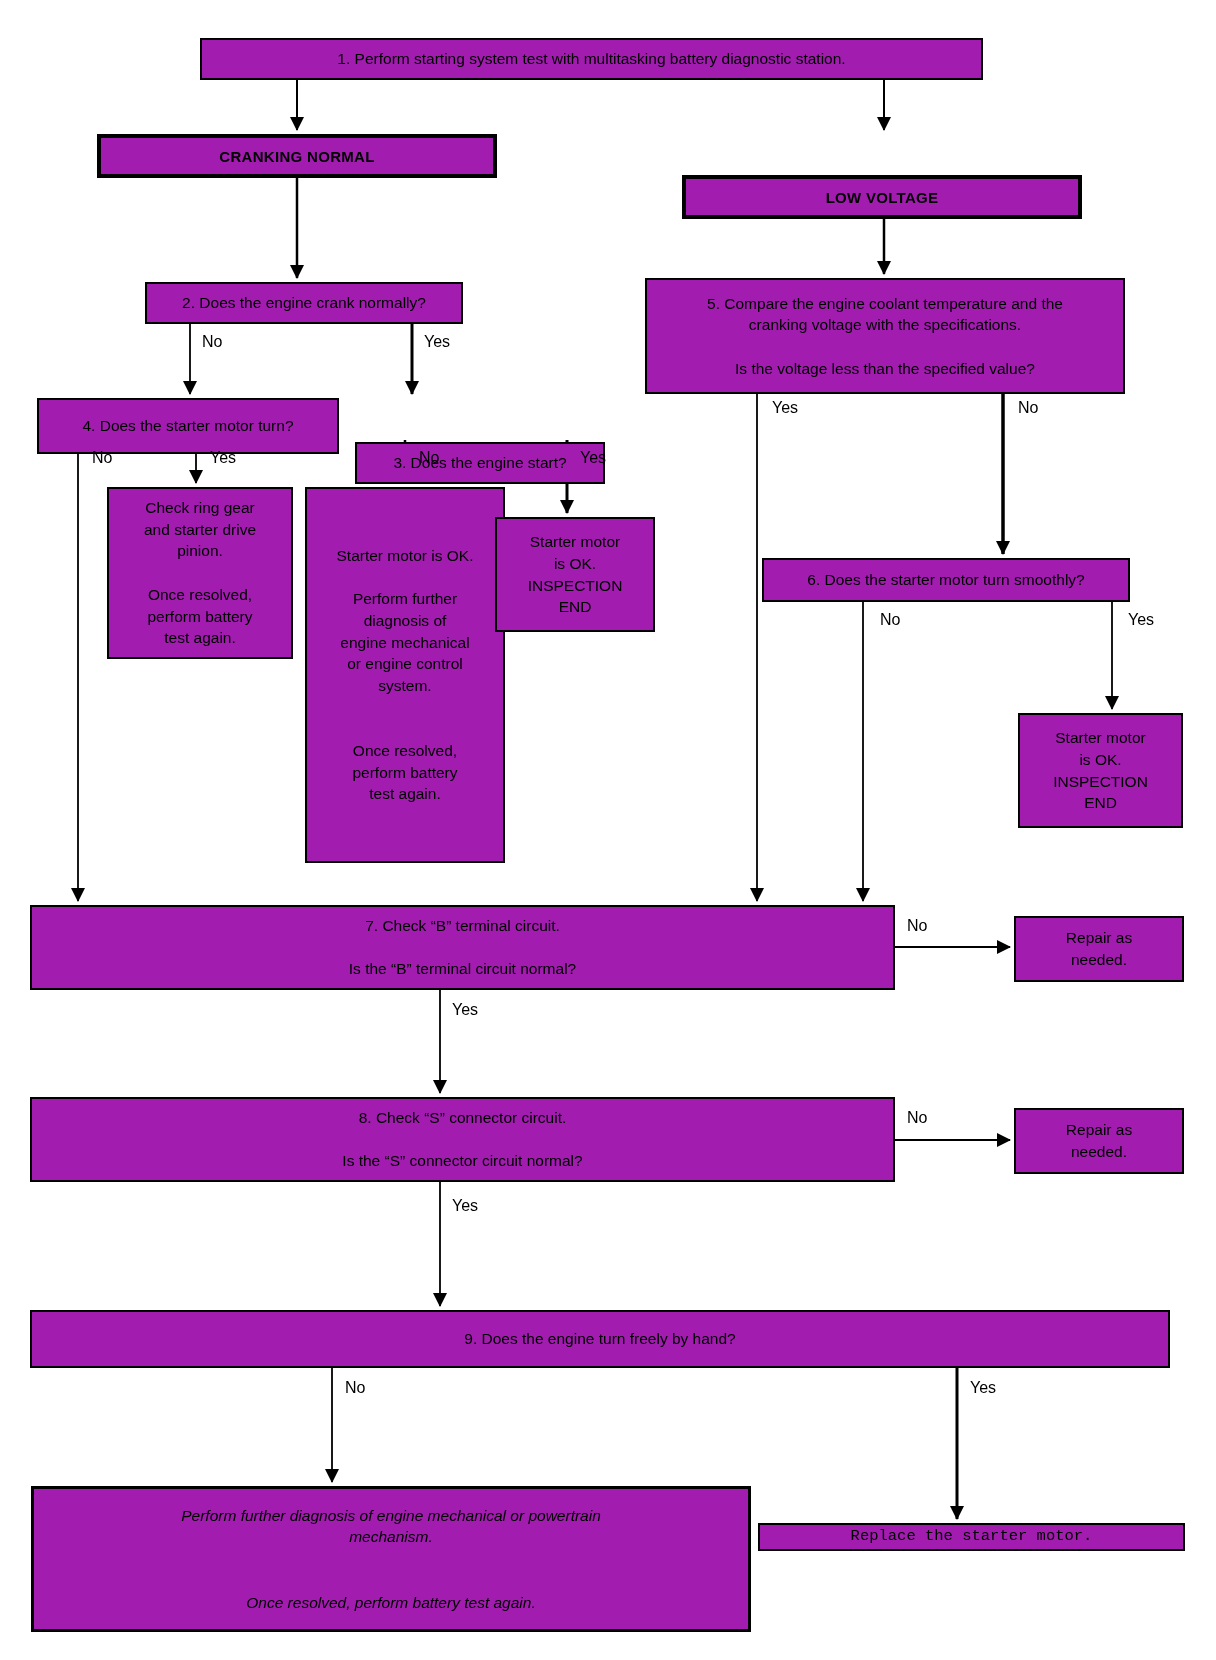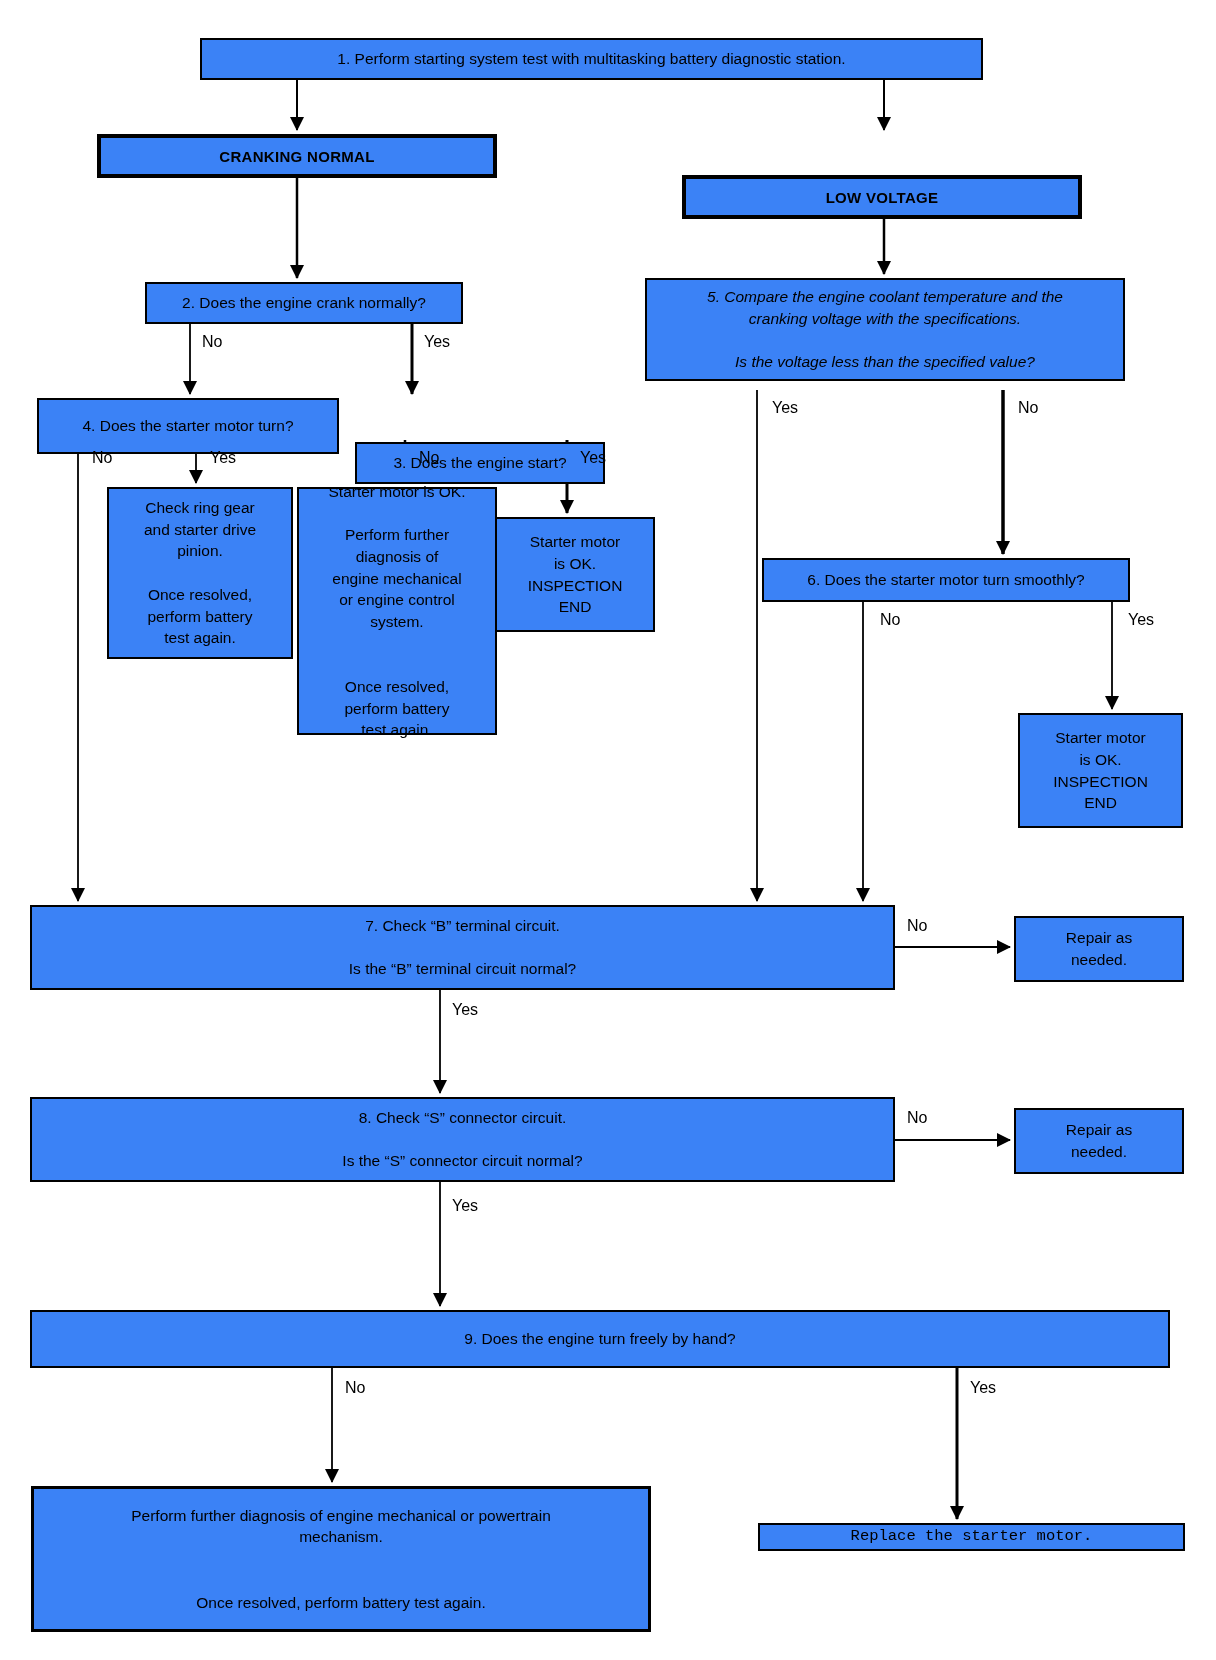--- a/index.html
+++ b/index.html
@@ -8,21 +8,21 @@
     width: 1216px;
     height: 1660px;
     background: #ffffff;
     font-family: "Liberation Sans", sans-serif;
     color: #000;
   }
   .node {
     position: absolute;
     box-sizing: border-box;
     border: 2px solid #000;
-    background: #3b82f6;
+    background: #a21caf;
     display: flex;
     align-items: center;
     justify-content: center;
     text-align: center;
     white-space: pre-line;
     font-size: 15.5px;
     line-height: 1.4;
     padding: 2px 8px;
   }
   .bold-node {
@@ -95,39 +95,39 @@
   <div class="node" style="left:355px; top:398px; width:250px; height:42px;margin-top:44px;">3. Does the engine start?</div>
 
   <div class="node" style="left:107px; top:487px; width:186px; height:172px;">Check ring gear
 and starter drive
 pinion.
 
 Once resolved,
 perform battery
 test again.</div>
 
-  <div class="node" style="left:297px; top:487px; width:200px; height:248px;">Starter motor is OK.
+  <div class="node" style="left:305px; top:487px; width:200px; height:376px;">Starter motor is OK.
 
 Perform further
 diagnosis of
 engine mechanical
 or engine control
 system.
 
 
 Once resolved,
 perform battery
 test again.</div>
 
   <div class="node" style="left:495px; top:517px; width:160px; height:115px;">Starter motor
 is OK.
 INSPECTION
 END</div>
 
-  <div class="node" style="left:645px; top:278px; width:480px; height:103px;font-style:italic;">5. Compare the engine coolant temperature and the
+  <div class="node" style="left:645px; top:278px; width:480px; height:116px;">5. Compare the engine coolant temperature and the
 cranking voltage with the specifications.
 
 Is the voltage less than the specified value?</div>
 
   <div class="node" style="left:762px; top:558px; width:368px; height:44px;">6. Does the starter motor turn smoothly?</div>
 
   <div class="node" style="left:1018px; top:713px; width:165px; height:115px;">Starter motor
 is OK.
 INSPECTION
 END</div>
@@ -141,21 +141,21 @@
 
   <div class="node" style="left:30px; top:1097px; width:865px; height:85px;">8. Check “S” connector circuit.
 
 Is the “S” connector circuit normal?</div>
 
   <div class="node" style="left:1014px; top:1108px; width:170px; height:66px;">Repair as
 needed.</div>
 
   <div class="node" style="left:30px; top:1310px; width:1140px; height:58px;">9. Does the engine turn freely by hand?</div>
 
-  <div class="node" style="left:31px; top:1486px; width:620px; height:146px; border-width:3px;">Perform further diagnosis of engine mechanical or powertrain
+  <div class="node" style="left:31px; top:1486px; width:720px; height:146px; border-width:3px;font-style:italic;">Perform further diagnosis of engine mechanical or powertrain
 mechanism.
 
 
 Once resolved, perform battery test again.</div>
 
   <div class="node" style="left:758px; top:1523px; width:427px; height:28px;font-family:Liberation Mono, monospace;">Replace the starter motor.</div>
 
   <span class="edge-label" style="left:202px; top:334px;">No</span>
   <span class="edge-label" style="left:424px; top:334px;">Yes</span>
 

